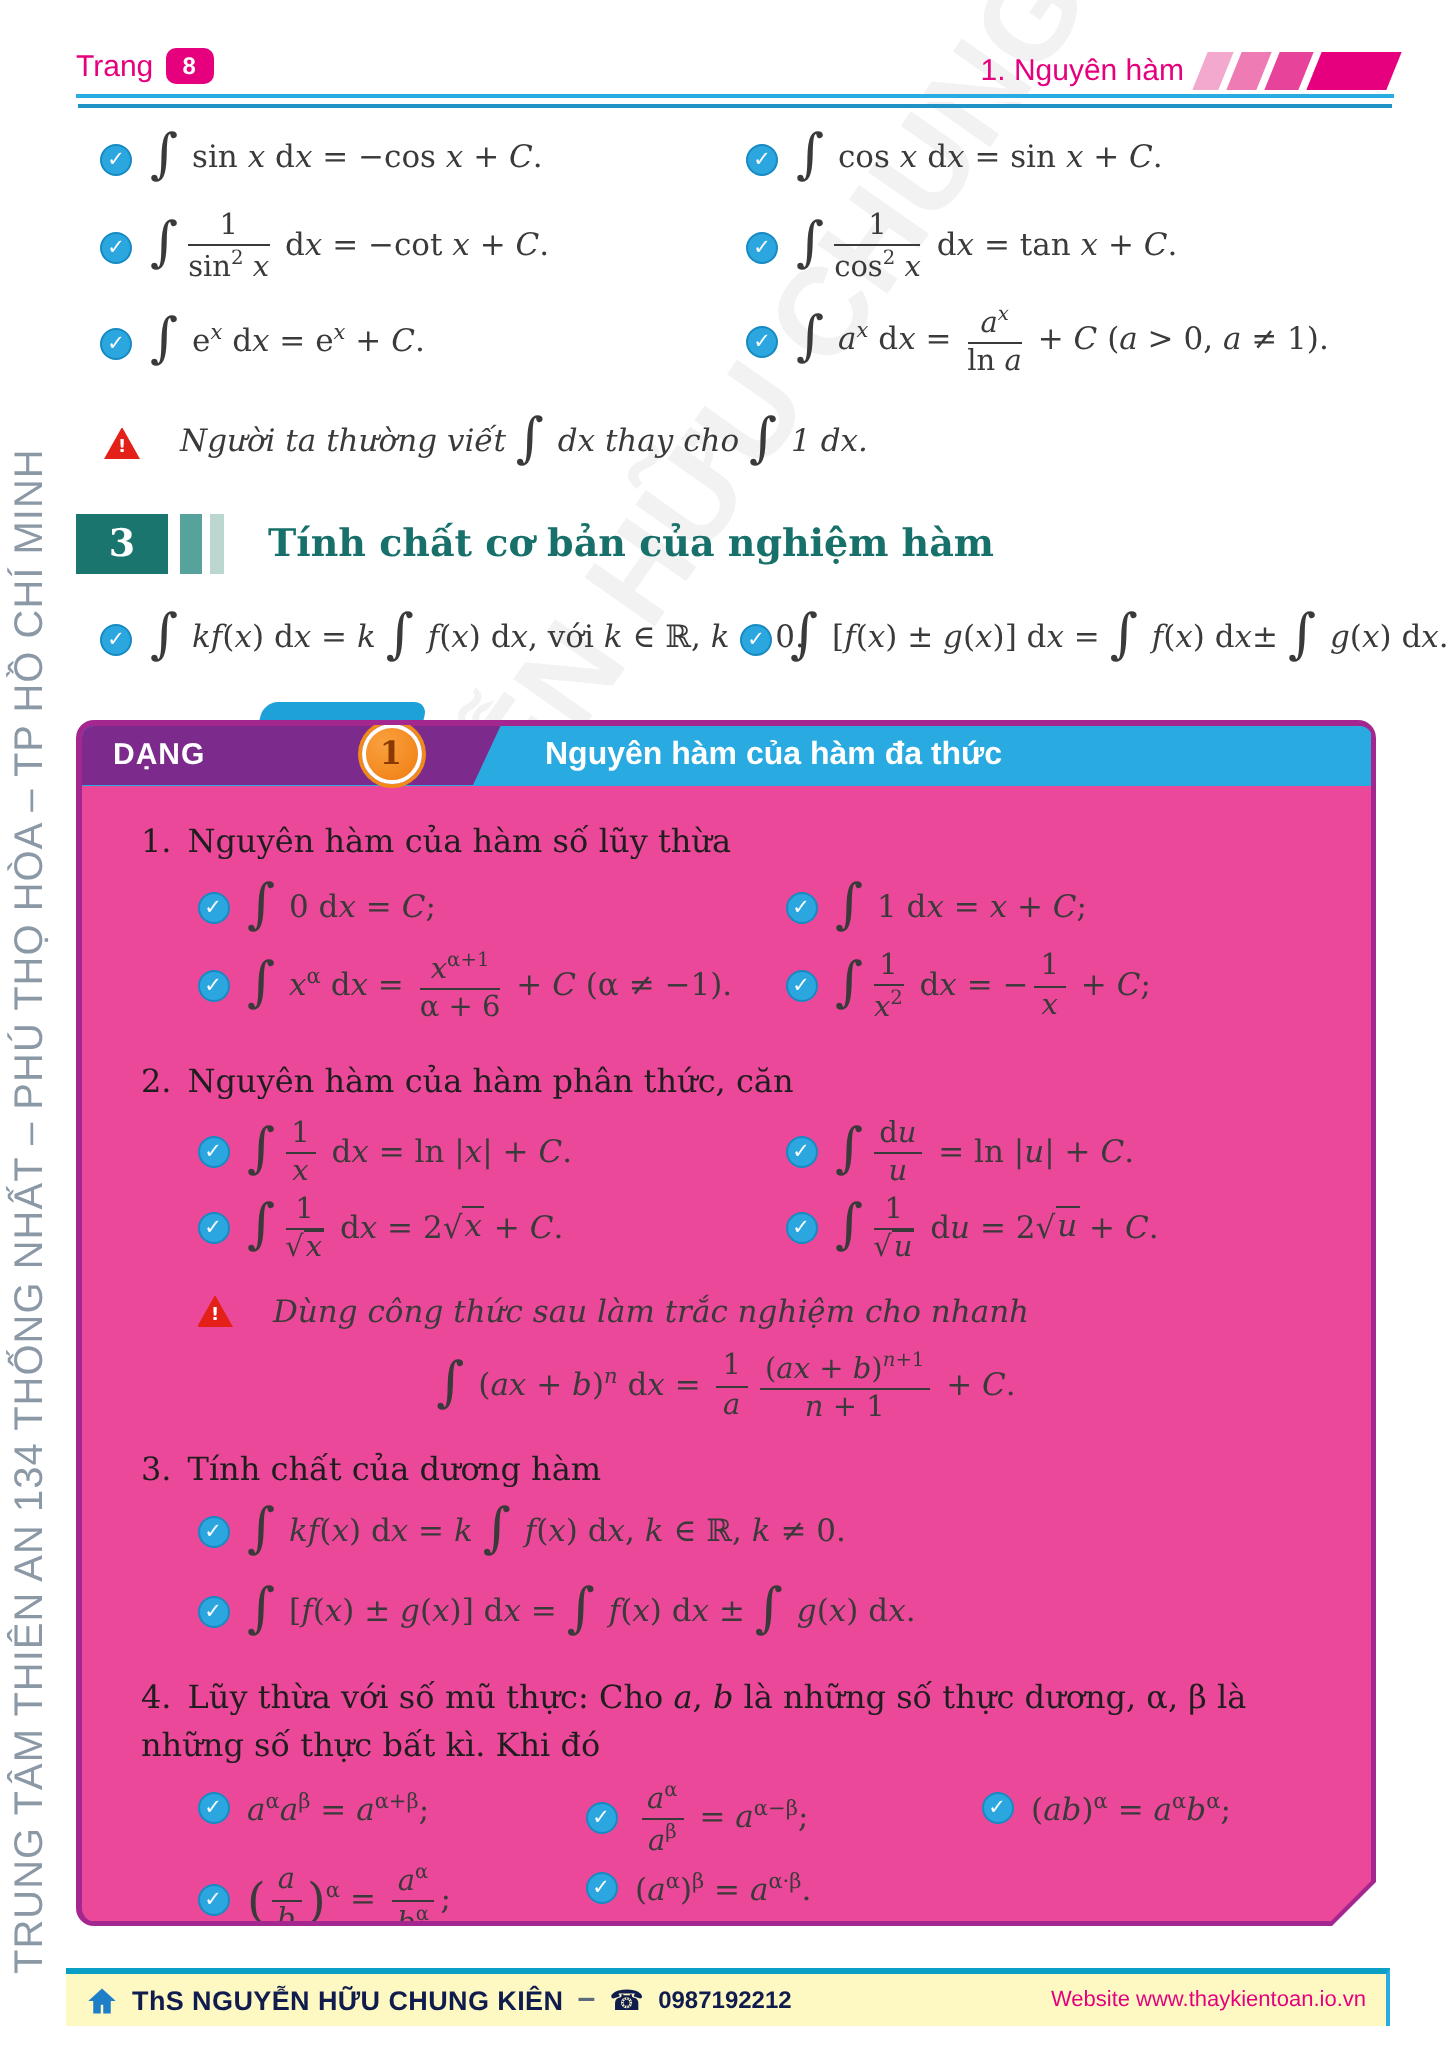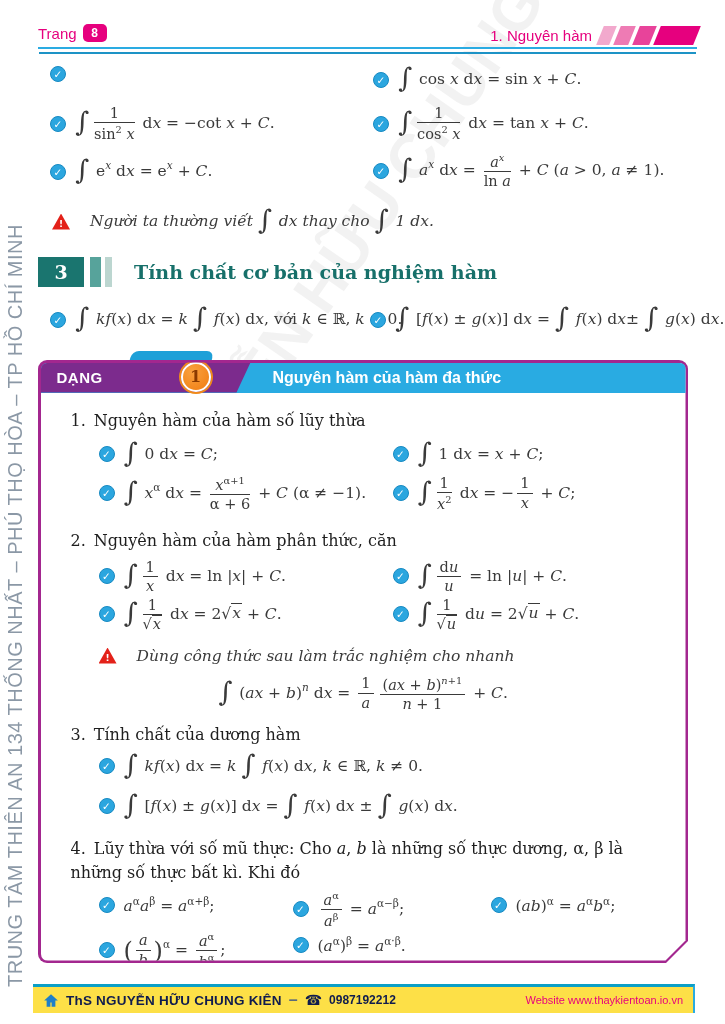--- a/index.html
+++ b/index.html
@@ -64,40 +64,40 @@
   .sec3-b2{width:7px;height:30px;background:#bcd6d0;margin-left:4px;}
   .sec3-title{margin-left:22px;font-family:"DejaVu Serif","Liberation Serif",serif;font-weight:bold;
     font-size:19px;color:#17706a;}
 
   
   .dang-tab{position:absolute;left:130px;top:351px;width:82px;height:16px;background:#1ea0d8;
     border-radius:7px 7px 0 0;transform:skewX(-14deg);z-index:2;}
   .dbox{position:absolute;left:38px;top:360px;width:650px;height:603px;background:#a3278f;
     border-radius:9px;z-index:3;
     clip-path:polygon(0 0,100% 0,100% calc(100% - 22px),calc(100% - 22px) 100%,0 100%);}
-  .dbox-inner{position:absolute;inset:2.5px;background:#ffffff;border-radius:7px;
+  .dbox-inner{position:absolute;inset:2.5px;background:#ec4899;border-radius:7px;
     clip-path:polygon(0 0,100% 0,100% calc(100% - 20px),calc(100% - 20px) 100%,0 100%);}
   .dbar{position:absolute;left:0;top:0;right:0;height:30px;background:#29abe2;border-radius:6px 6px 0 0;}
   .dseg{position:absolute;left:0;top:0;width:210px;height:30px;background:#7c2b8d;
     border-radius:6px 0 0 0;clip-path:polygon(0 0,100% 0,calc(100% - 14px) 100%,0 100%);}
   .dseg-label{position:absolute;left:16px;top:0;height:30px;display:flex;align-items:center;
     color:#fff;font-weight:bold;font-size:15px;letter-spacing:.5px;}
   .dcircle{position:absolute;left:140px;top:-1px;width:30px;height:30px;border-radius:50%;
     background:radial-gradient(circle at 35% 30%,#f9a13f,#f07c10);border:2px solid #fff;
     box-shadow:0 0 0 2px #ef8a1b;box-sizing:border-box;display:flex;align-items:center;justify-content:center;
     color:#8a3a00;font-weight:bold;font-size:16px;font-family:"DejaVu Serif",serif;}
   .dtitle{position:absolute;left:232px;top:0;height:30px;display:flex;align-items:center;
     color:#fff;font-weight:bold;font-size:16px;}
   .itemline{position:absolute;font-family:"DejaVu Serif","Liberation Serif",serif;font-size:16px;
     color:#1e1e1e;z-index:3;}
   .itemline .inum{margin-right:8px;}
   .centerf{position:absolute;left:0;right:0;display:flex;justify-content:center;z-index:3;}
 
   
-  .footer{position:absolute;left:33px;top:984px;width:662px;height:29px;background:#fde047;
+  .footer{position:absolute;left:33px;top:984px;width:662px;height:29px;background:#fef9c3;
     border-top:3px solid #0b9fc6;border-right:2px solid #29abe1;box-sizing:border-box;
     display:flex;align-items:center;padding:12px 10px;gap:7px;z-index:3;}
   .f-name{font-weight:bold;font-size:13.5px;color:#101c4e;letter-spacing:.2px;}
   .f-sep{color:#5b6b7a;font-weight:bold;}
   .f-phoneicon{font-size:14px;color:#101c4e;}
   .f-phone{font-weight:bold;font-size:12px;color:#101c4e;}
   .f-web{margin-left:auto;color:#e6007e;font-weight:normal;font-size:11px;}
 </style>
 </head>
 <body>
@@ -118,20 +118,21 @@
       <span class="stripe s1"></span>
       <span class="stripe s2"></span>
       <span class="stripe s3"></span>
       <span class="stripe s4"></span>
     </span>
   </div>
   <div class="hdr-rule"></div>
 
   <div class="fitem" style="left:50px;top:66px;">
     <span class="chk">✓</span>
+    <span class="fm"><span class="int">∫</span> sin <i>x</i> d<i>x</i> = −cos <i>x</i> + <i>C</i>.</span>
   </div>
   <div class="fitem" style="left:373px;top:66px;">
     <span class="chk">✓</span>
     <span class="fm"><span class="int">∫</span> cos <i>x</i> d<i>x</i> = sin <i>x</i> + <i>C</i>.</span>
   </div>
   <div class="fitem" style="left:50px;top:105px;">
     <span class="chk">✓</span>
     <span class="fm"><span class="int">∫</span><span class="fr">
           <span class="nu">1</span>
           <span class="de">sin<sup>2</sup> <i>x</i></span>

